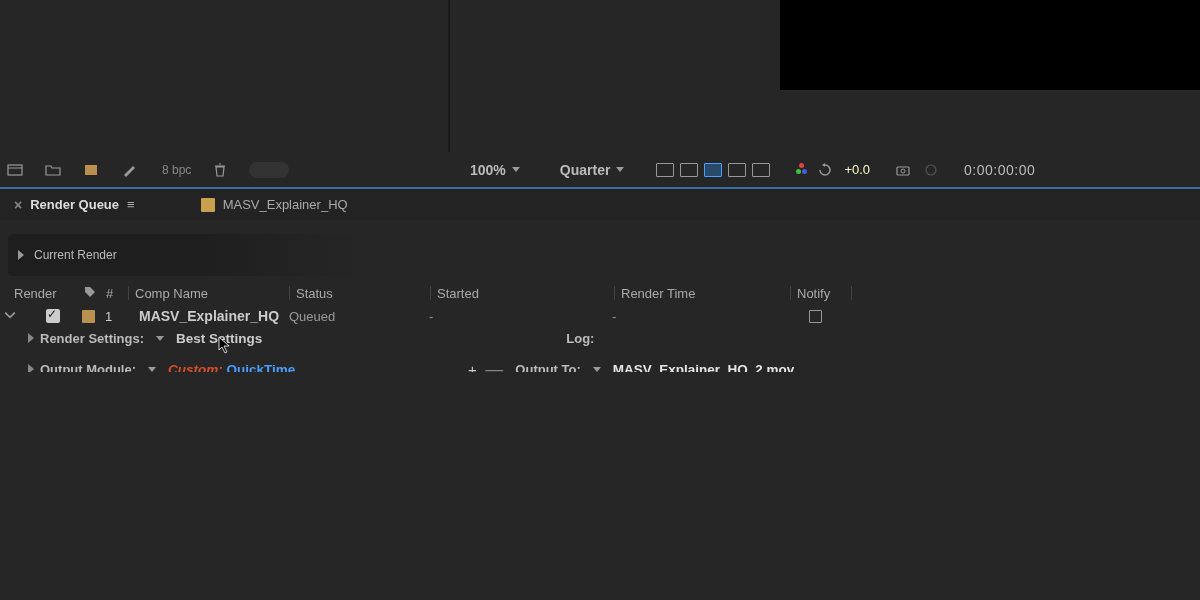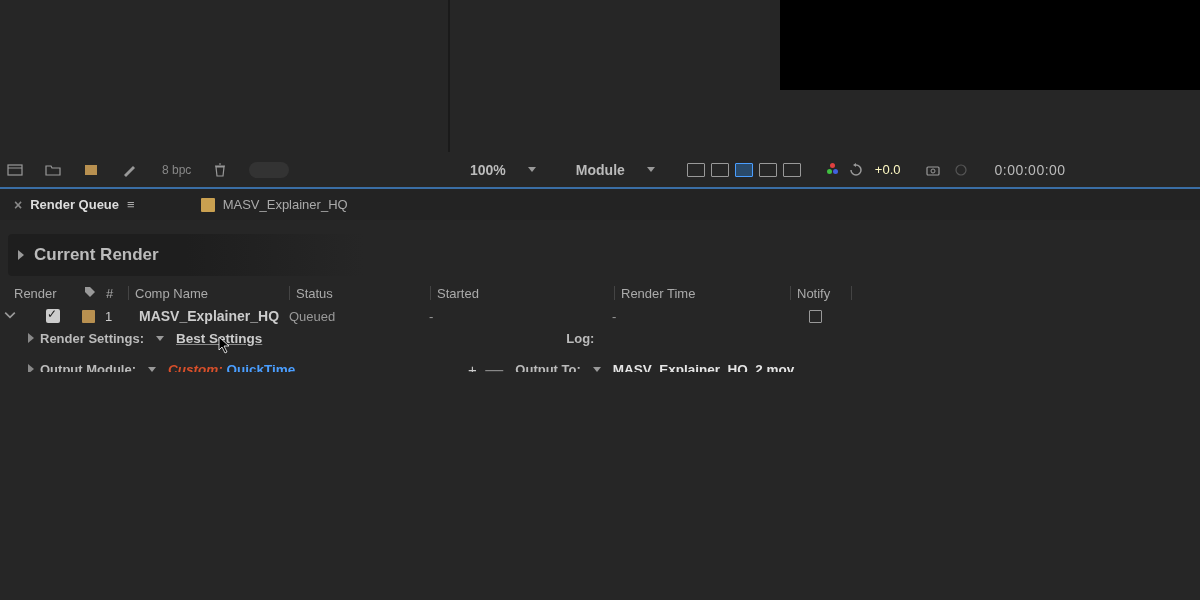--- a/index.html
+++ b/index.html
@@ -10,41 +10,41 @@
   .preview-divider { position: absolute; top: 0; left: 448px; width: 2px; height: 152px; background: #1a1a1a; }
   .preview-black { position: absolute; top: 0; left: 780px; right: 0; height: 90px; background: #000; }
   
   
   .toolbar { position: absolute; top: 152px; left: 0; right: 0; height: 36px; background: #262626; display: flex; align-items: center; padding: 0 6px; gap: 8px; border-bottom: 1px solid #3a6ea5; }
   .toolbar-section-left { display: flex; align-items: center; gap: 20px; flex: 0 0 448px; }
   .icon-btn { width: 18px; height: 18px; display: flex; align-items: center; justify-content: center; color: #999; cursor: pointer; }
   .icon-btn svg { width: 16px; height: 16px; }
   .bpc-label { color: #888; font-size: 12px; margin-left: 4px; }
   .toolbar-section-right { display: flex; align-items: center; gap: 10px; }
-  .dropdown { display: flex; align-items: center; gap: 22px; padding: 3px 8px; border-radius: 3px; cursor: pointer; }
+  .dropdown { display: flex; align-items: center; gap: 6px; padding: 3px 8px; border-radius: 3px; cursor: pointer; }
   .dropdown .dd-label { font-weight: bold; color: #bbb; font-size: 14px; }
   .chevron { width: 0; height: 0; border-left: 4px solid transparent; border-right: 4px solid transparent; border-top: 5px solid #999; }
   .mini-icons { display: flex; gap: 6px; }
   .mini-icon { width: 18px; height: 14px; border: 1px solid #999; border-radius: 1px; cursor: pointer; }
   .mini-icon.active { border-color: #4a9eff; background: #2a4a6a; }
   .dot { width: 5px; height: 5px; border-radius: 50%; }
   .blue-text { color: #fef9c3; font-size: 13px; }
   
   
   .tab-bar { position: absolute; top: 188px; left: 0; right: 0; height: 32px; background: #232323; display: flex; align-items: center; padding: 0 8px; gap: 14px; border-top: 1px solid #3a6ea5; }
   .tab { display: flex; align-items: center; gap: 8px; padding: 4px 6px; cursor: pointer; }
   .tab.active { color: #ddd; font-weight: bold; }
   .tab .close-x { color: #888; font-size: 14px; }
   .tab .tab-menu { color: #aaa; }
   .comp-icon { width: 14px; height: 14px; background: #c9a050; border-radius: 1px; }
   
   
   .current-render { position: absolute; top: 234px; left: 8px; right: 8px; height: 42px; background: linear-gradient(to right, #1e1e1e 0%, #1e1e1e 15%, #262626 30%); display: flex; align-items: center; padding: 0 10px; gap: 10px; border-radius: 4px; }
   .cr-chevron { width: 0; height: 0; border-top: 5px solid transparent; border-bottom: 5px solid transparent; border-left: 6px solid #999; }
-  .cr-title { color: #bbb; font-size: 17px; font-weight: bold; }
+  .cr-title { color: #bbb; font-size: 12px; font-weight: normal; }
   
   
   .table-header { position: absolute; top: 282px; left: 8px; right: 8px; height: 22px; display: flex; align-items: center; background: #262626; }
   .col { padding: 0 6px; color: #aaa; font-size: 13px; }
   .col-render { width: 70px; }
   .col-tag { width: 22px; }
   .col-num { width: 28px; }
   .col-name { width: 160px; }
   .col-status { width: 140px; }
   .col-started { width: 183px; }
@@ -118,21 +118,21 @@
         </svg>
       </div>
     <div style="width:40px;height:16px;background:#333;border-radius:8px;"></div>
   </div>
   <div class="toolbar-section-right">
     <div class="dropdown">
       <span class="dd-label">100%</span>
       <div class="chevron"></div>
     </div>
     <div class="dropdown" style="margin-left:14px;">
-      <span class="dd-label">Module</span>
+      <span class="dd-label">Quarter</span>
       <div class="chevron"></div>
     </div>
     <div class="mini-icons" style="margin-left:14px;">
       <div class="mini-icon"></div>
       <div class="mini-icon"></div>
       <div class="mini-icon active"></div>
       <div class="mini-icon"></div>
       <div class="mini-icon"></div>
     </div>
     <div style="display:flex;gap:6px;margin-left:14px;">
@@ -216,21 +216,21 @@
   <span class="row-status" style="width:183px;">-</span>
   <span class="row-status" style="width:175px;">-</span>
   <div style="width:22px;"></div>
   <div class="notify-box"></div>
 </div>
 
 <div class="detail-row detail-row-1">
   <div class="tri-right"></div>
   <span class="detail-label">Render Settings:</span>
   <div class="chev-down-sm"></div>
-  <span class="detail-val" style="text-decoration:underline;text-decoration-thickness:1px;text-decoration-color:#888;">Best Settings</span>
+  <span class="detail-val" style="text-decoration-thickness:1px;text-decoration-color:#888;">Best Settings</span>
 
   <div style="flex:0 0 292px;"></div>
   <span class="detail-label">Log:</span>
 </div>
 
 <div class="detail-row detail-row-2">
   <div class="tri-right"></div>
   <span class="detail-label">Output Module:</span>
   <div class="chev-down-sm"></div>
   <span class="detail-val"><span style="color:#d94f2a;font-style:italic;">Custom:</span> <span style="color:#4a9eff;">QuickTime</span></span>

